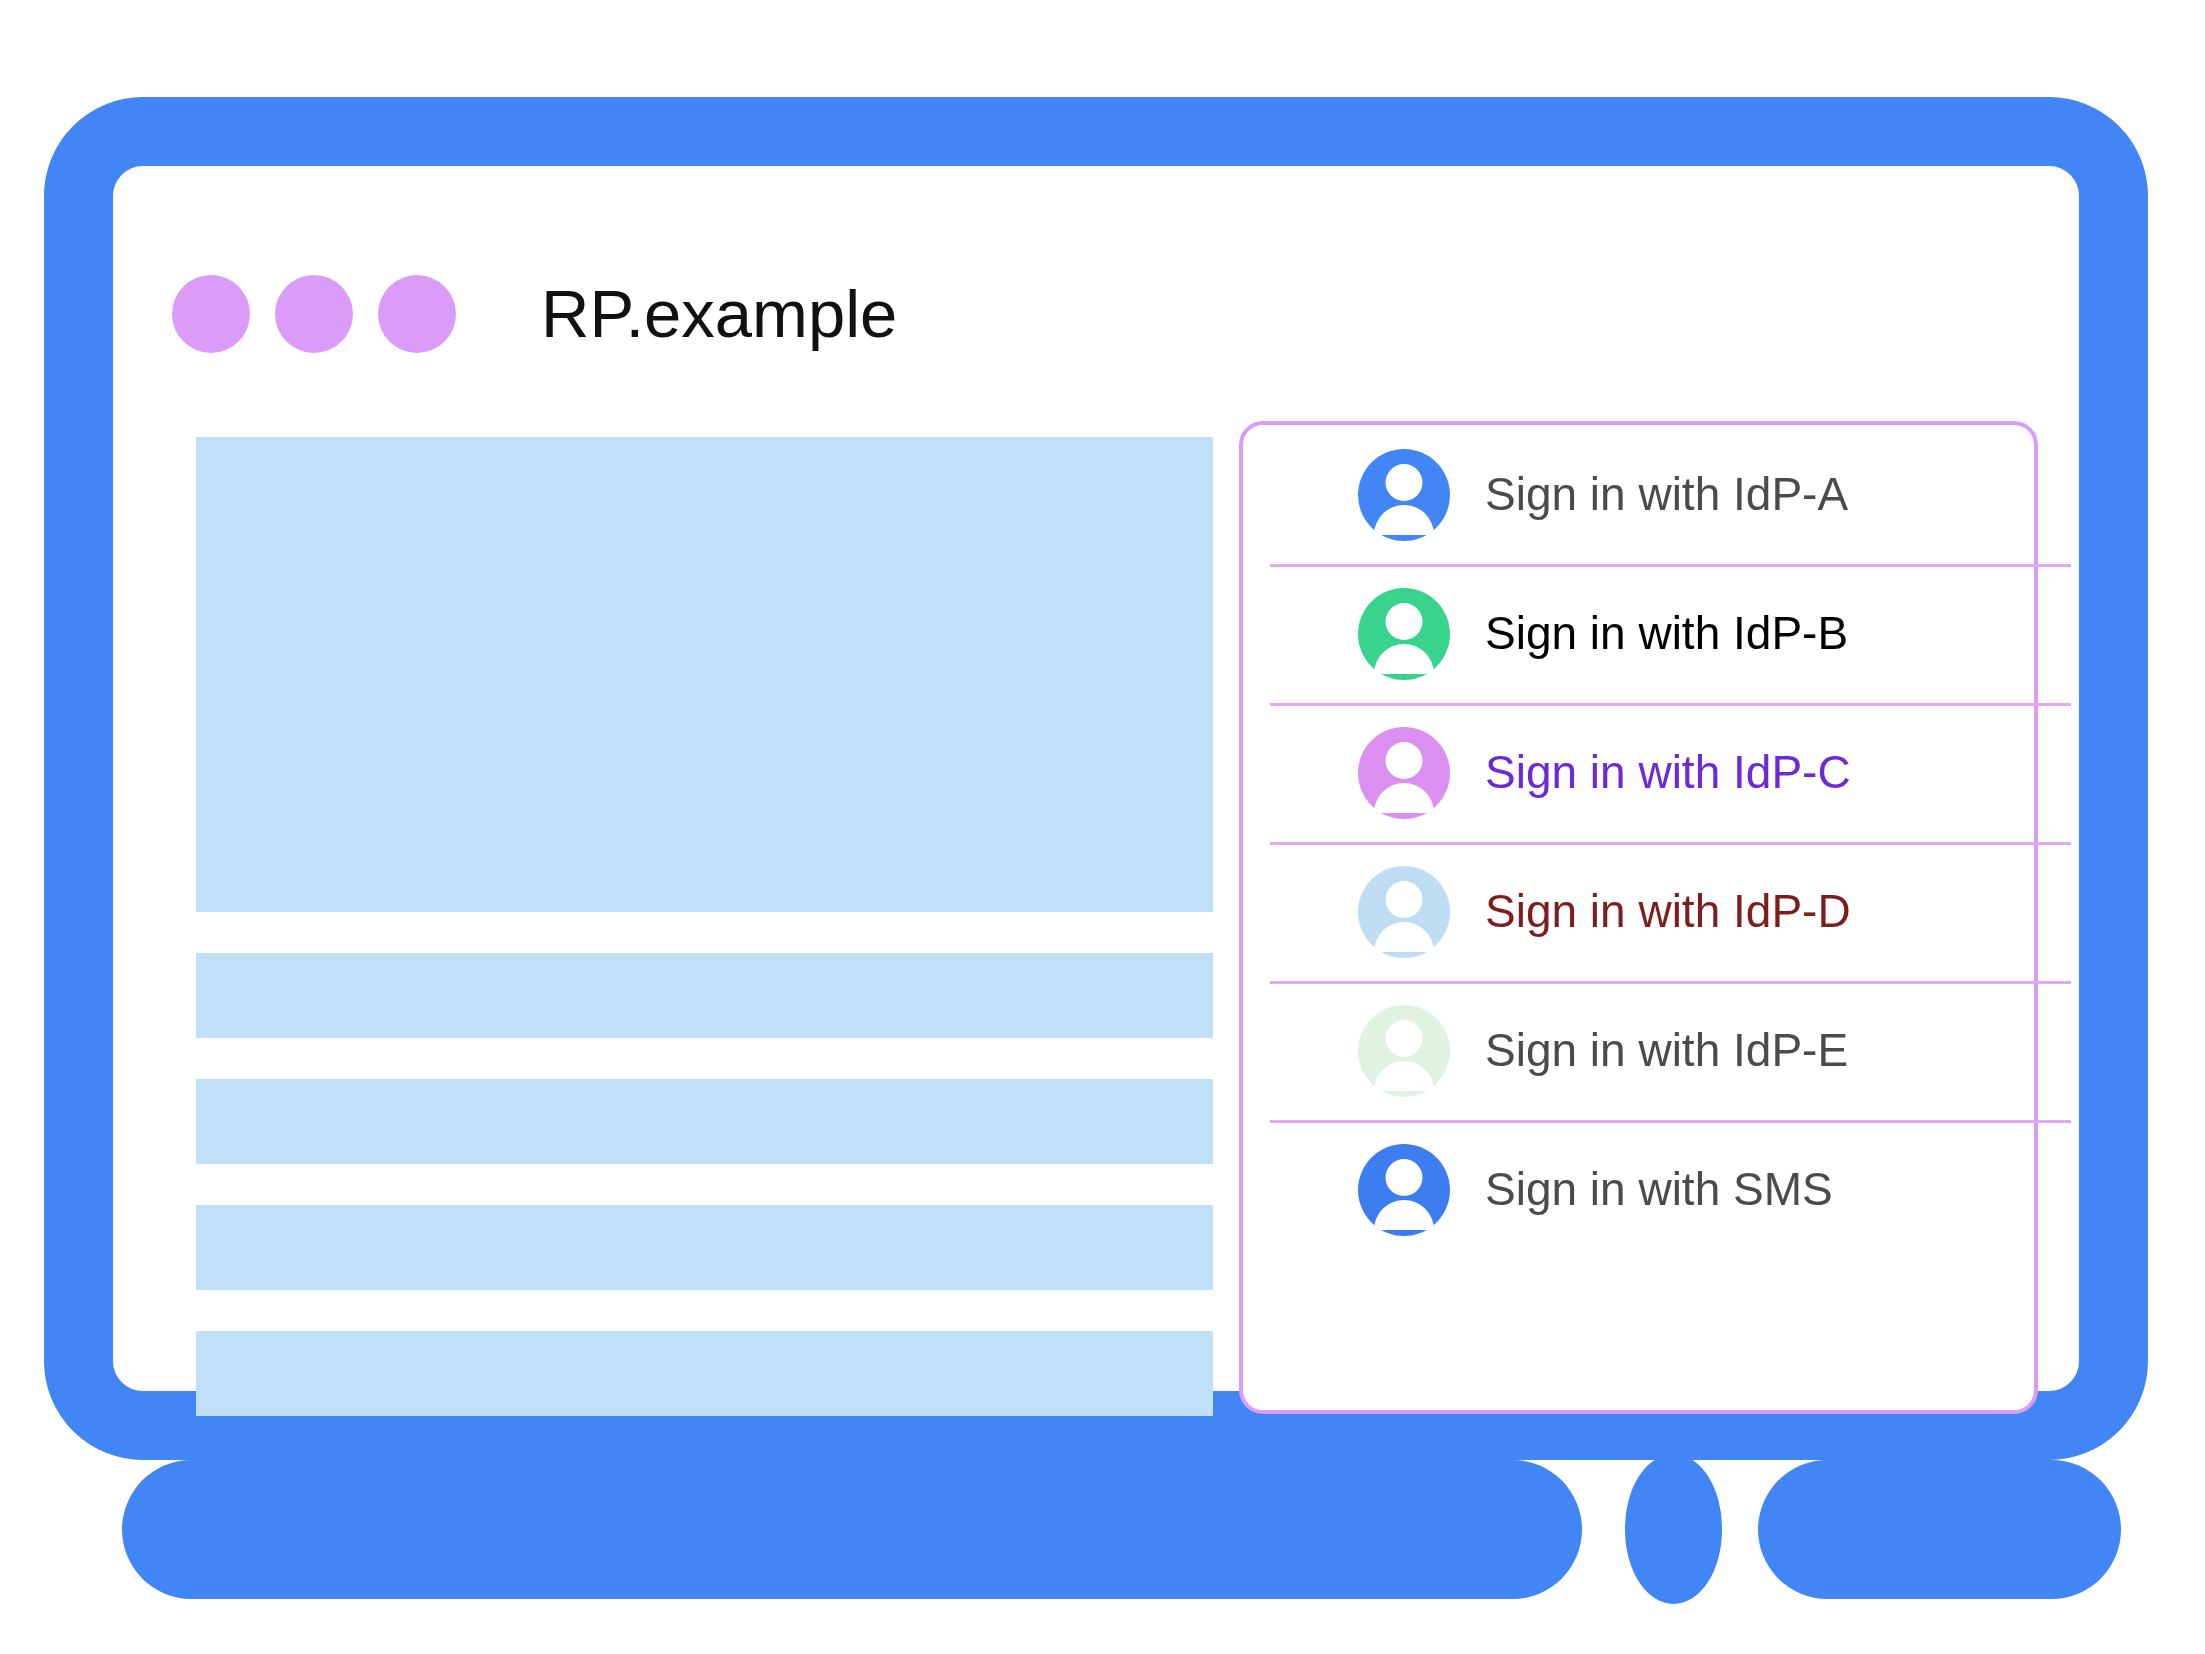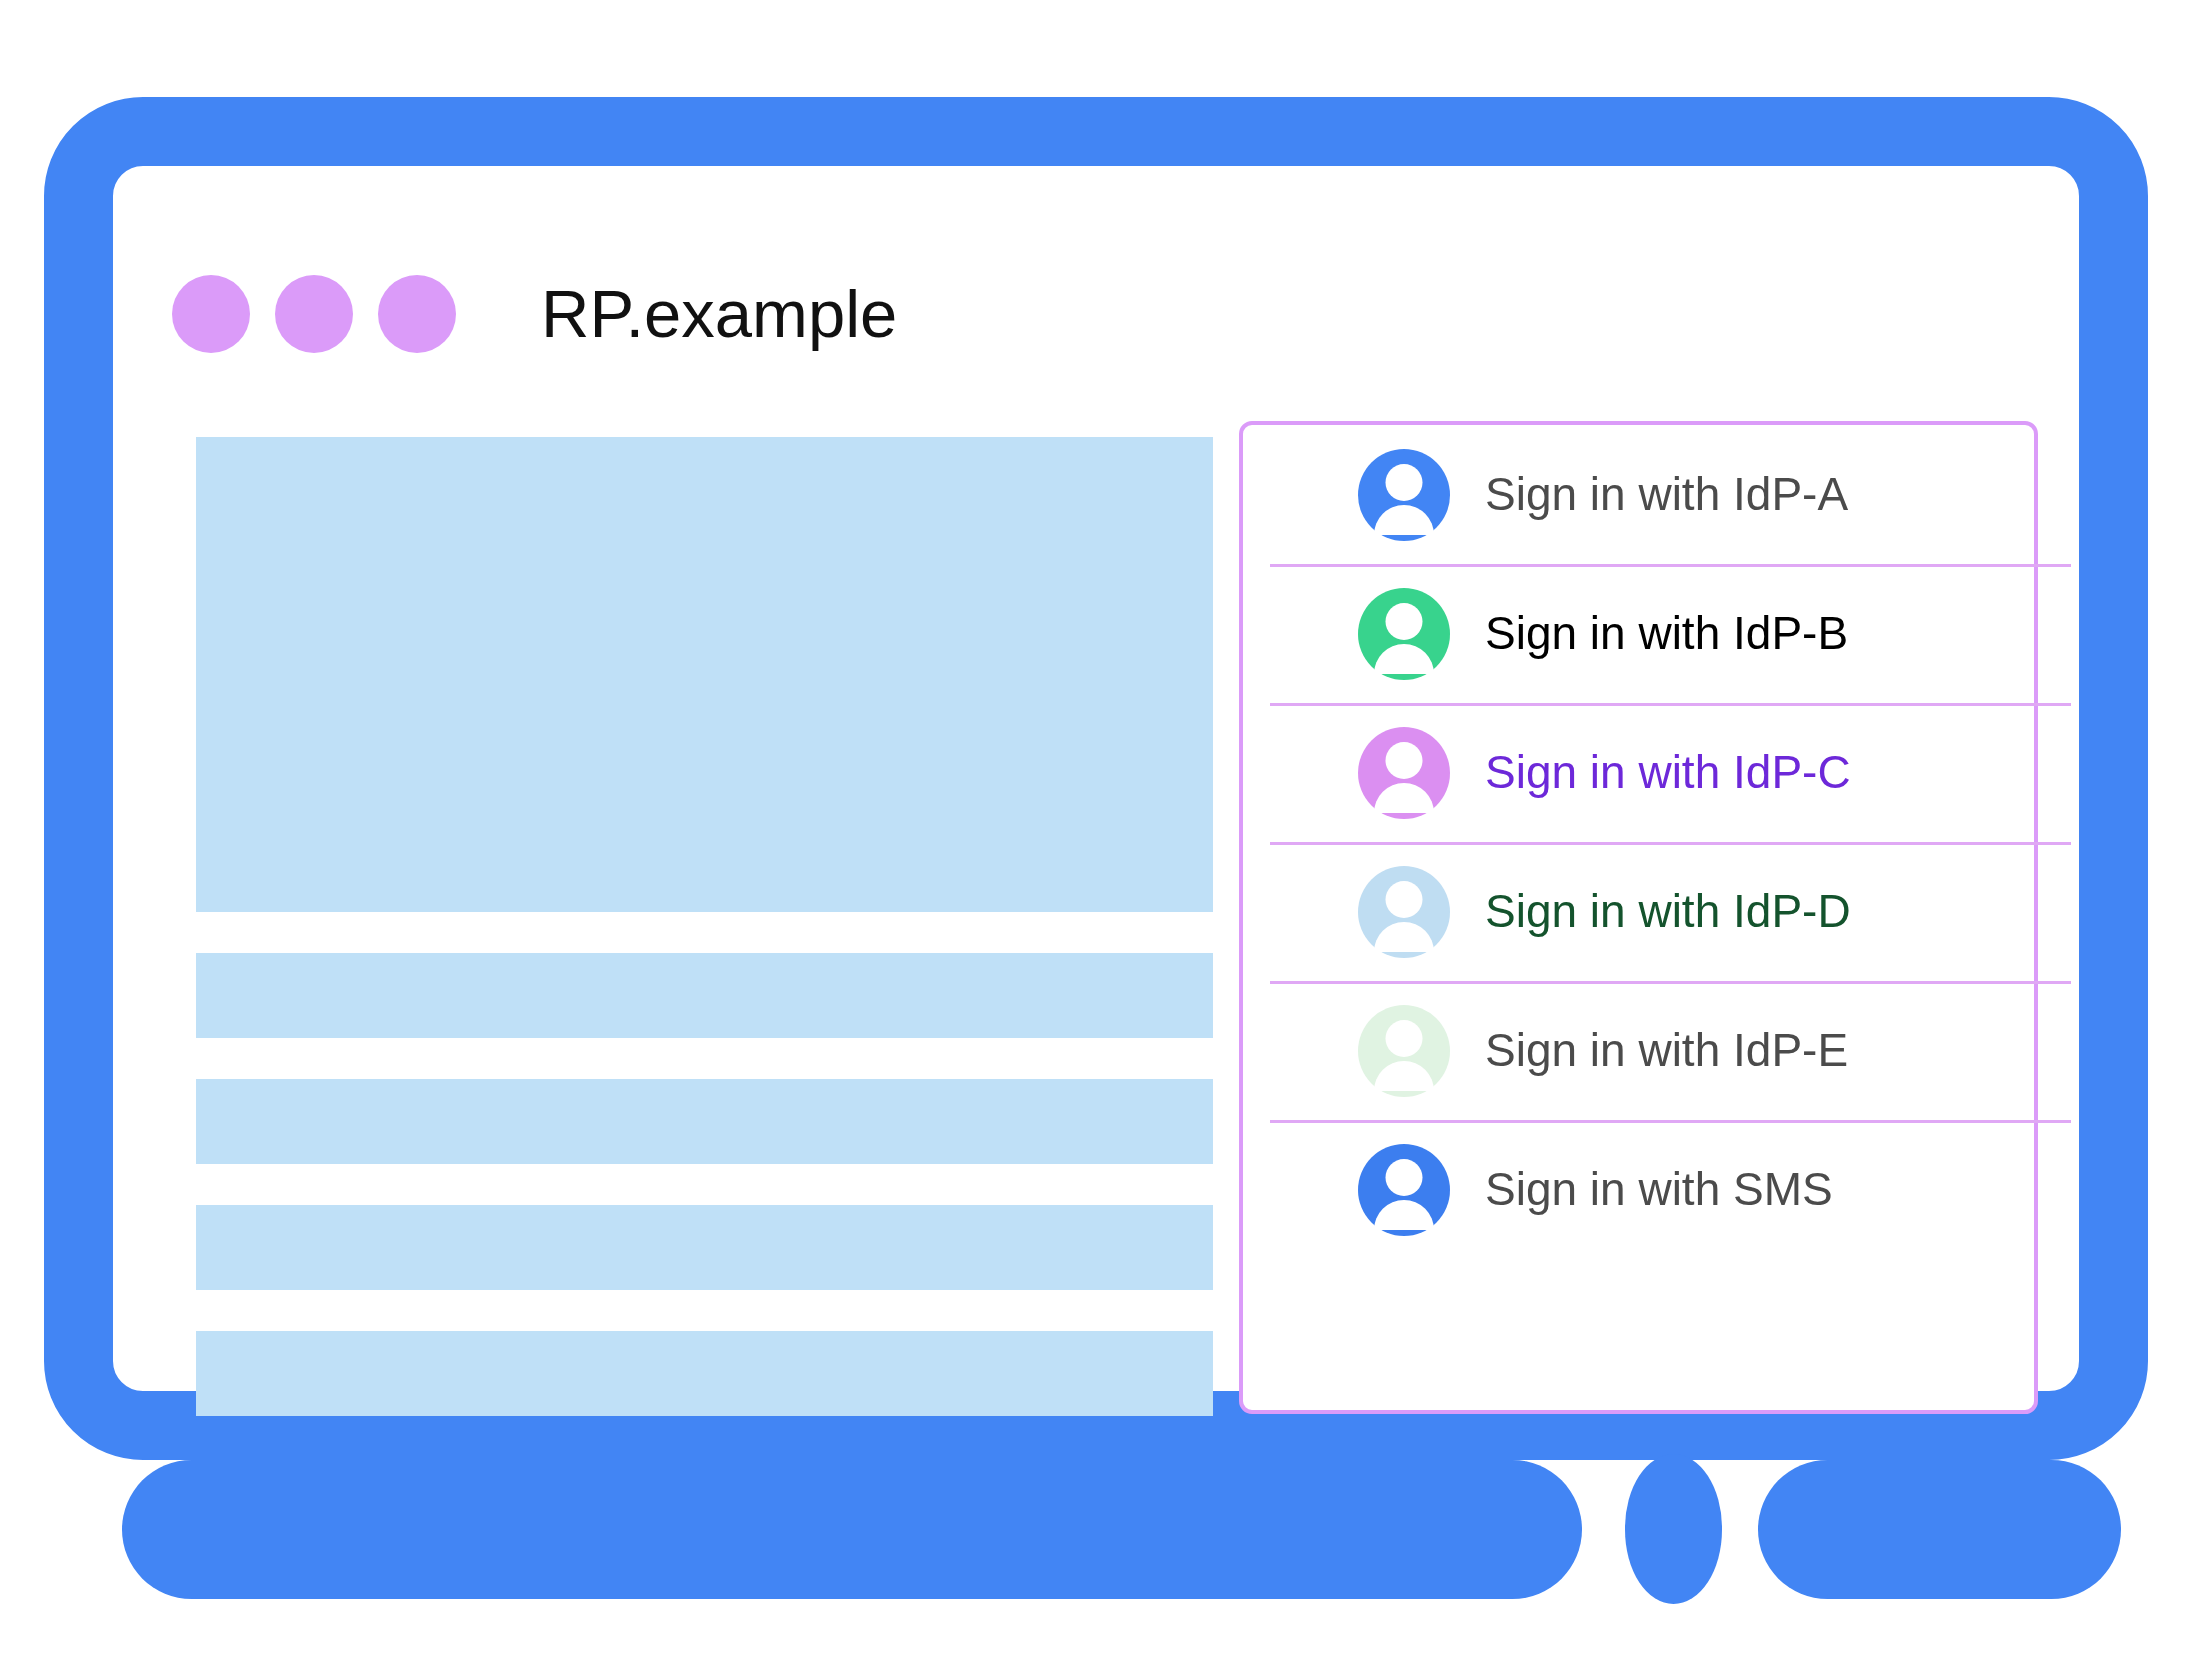--- a/index.html
+++ b/index.html
@@ -107,21 +107,21 @@
   .ph.bar-last{ height: 85px;  margin-bottom: 0; }
 
   
   .chooser {
     position: absolute;
     left: 1239px;
     top: 421px;
     width: 799px;
     height: 993px;
     border: 4.4px solid #DB9BF9;
-    border-radius: 13px;
+    border-radius: 24px;
     background: #ffffff;
     box-sizing: border-box;
     overflow: visible;
   }
   .chooser-list {
     position: relative;
     width: 100%;
     height: 100%;
   }
   .account-row {
@@ -225,21 +225,21 @@
             <span class="head"></span>
             <span class="body"></span>
           </span>
           <span class="account-label" style="color: #6d28d9;">Sign in with IdP-C</span>
         </div>
         <div class="account-row">
           <span class="avatar" style="background: rgb(191, 221, 242);">
             <span class="head"></span>
             <span class="body"></span>
           </span>
-          <span class="account-label" style="color: #14532d;">Sign in with IdP-D</span>
+          <span class="account-label" style="color: #7f1d1d;">Sign in with IdP-D</span>
         </div>
         <div class="account-row">
           <span class="avatar" style="background: rgb(224, 243, 226);">
             <span class="head"></span>
             <span class="body"></span>
           </span>
           <span class="account-label" style="color: rgb(75, 75, 75);">Sign in with IdP-E</span>
         </div>
         <div class="account-row">
           <span class="avatar" style="background: rgb(60, 126, 239);">

